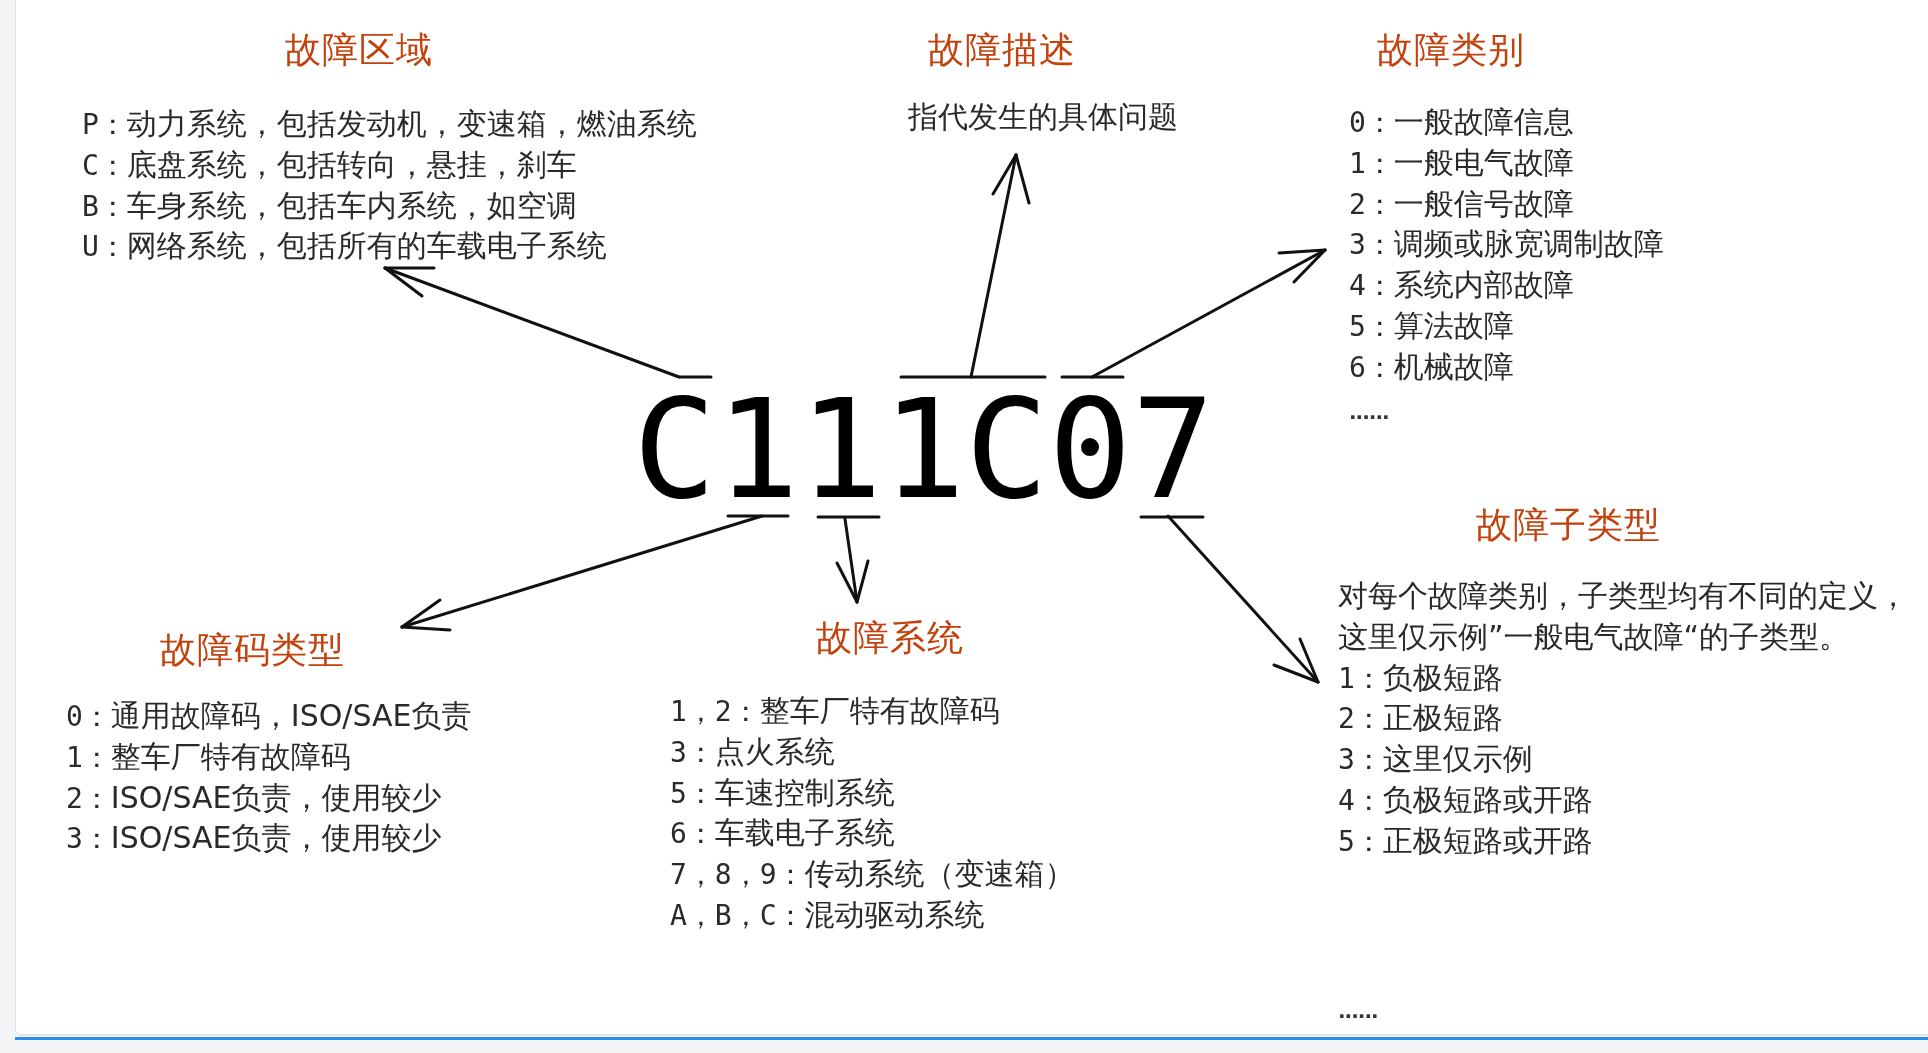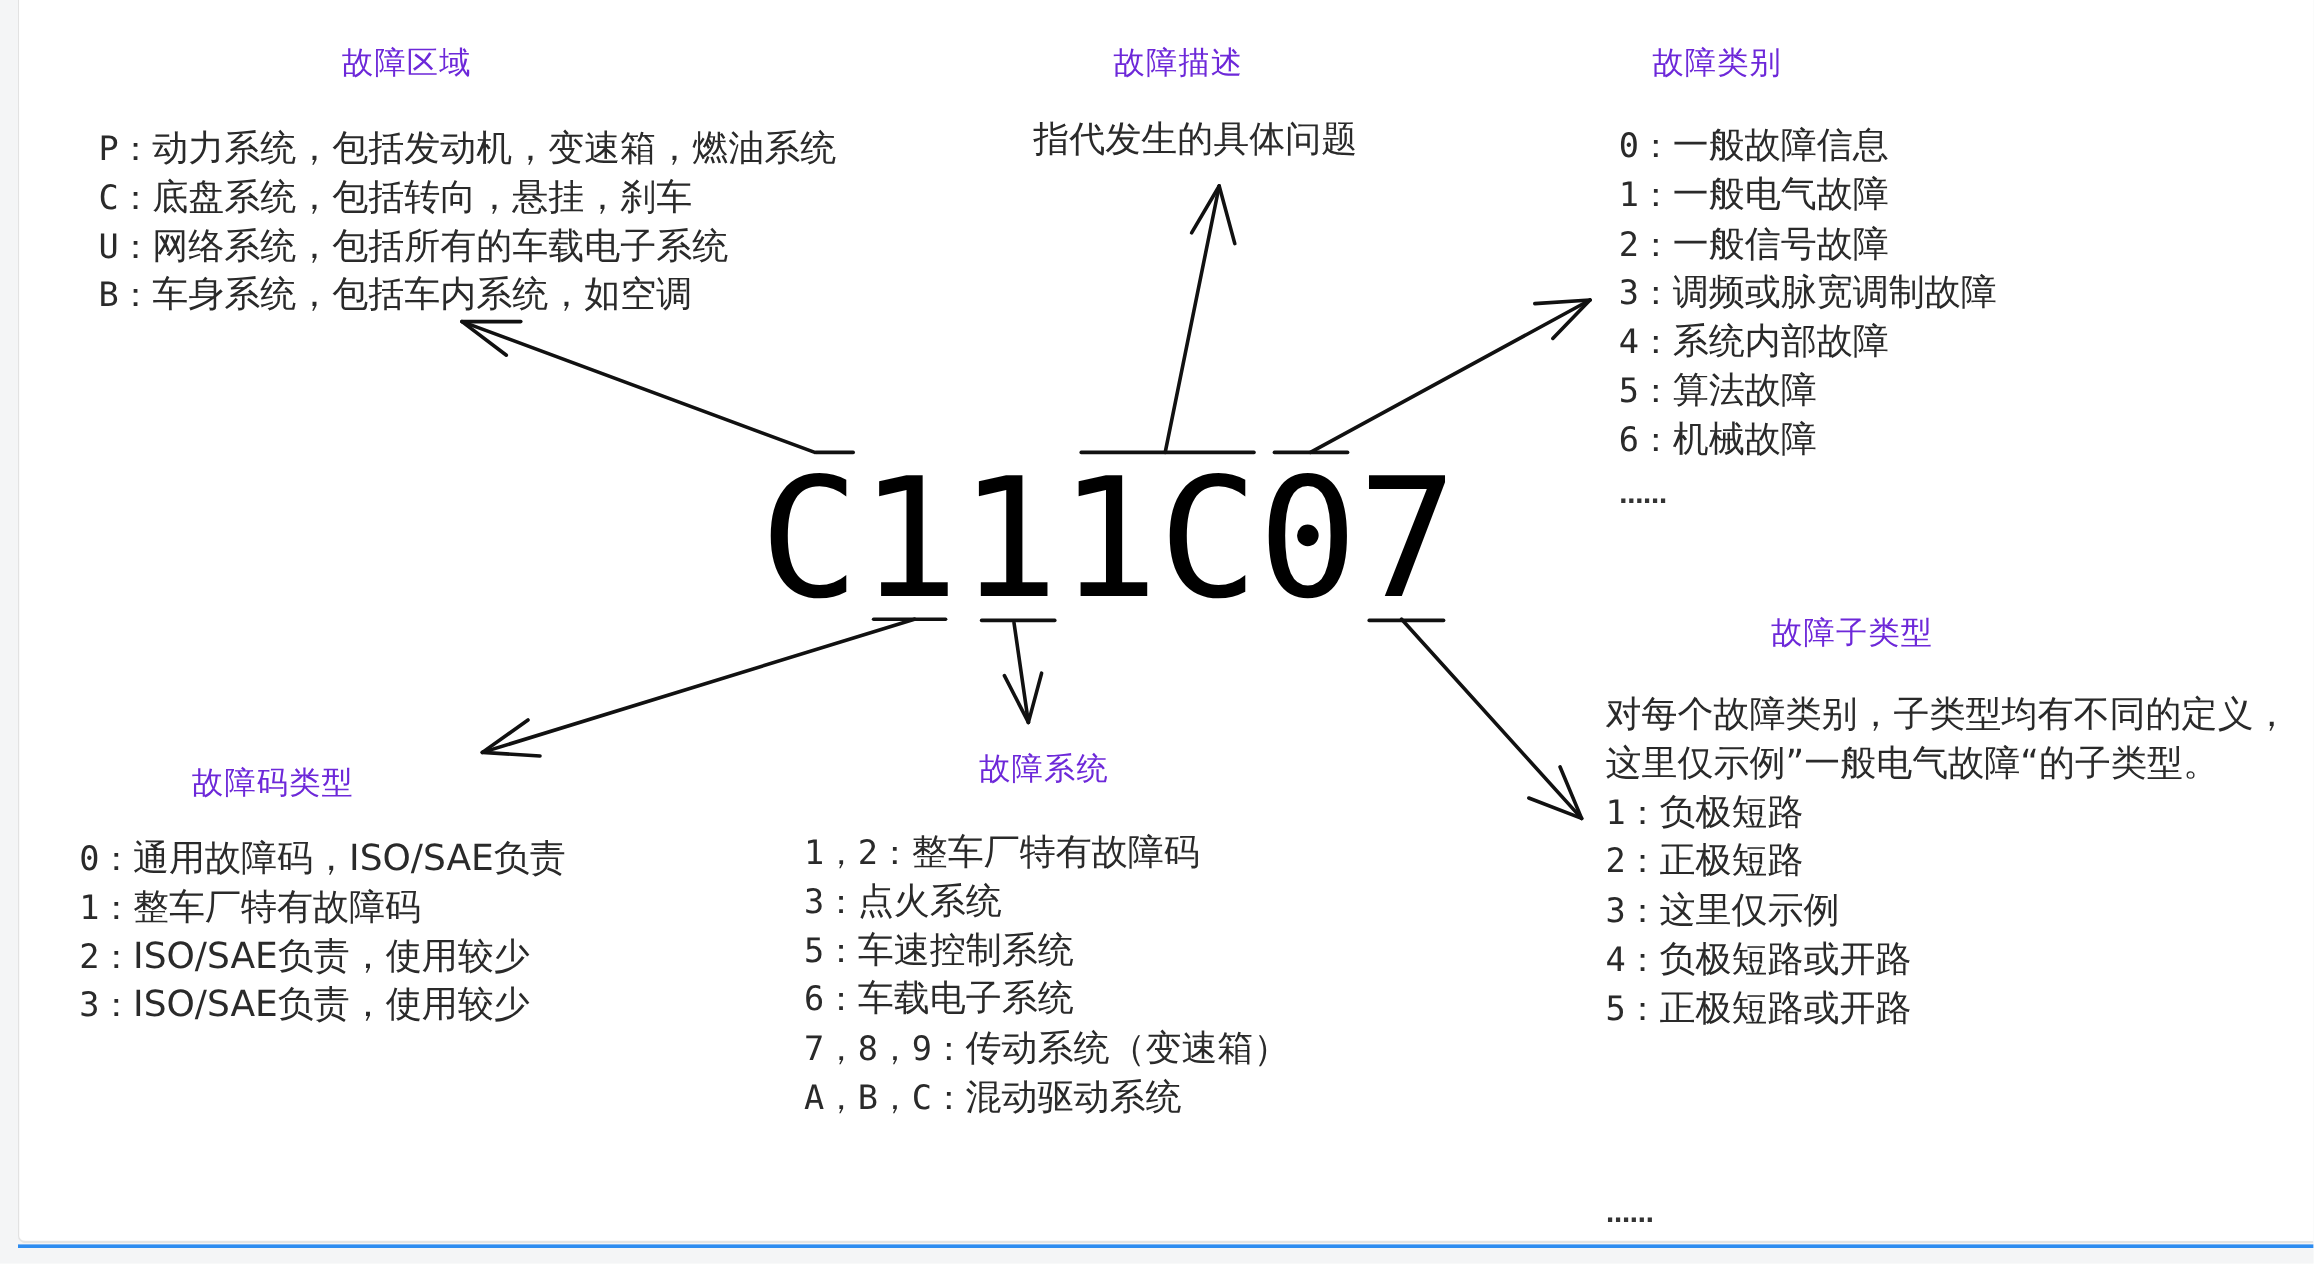--- a/index.html
+++ b/index.html
@@ -17,21 +17,21 @@
     border-bottom:2px solid #e4e4e4;
     border-bottom-left-radius:6px;
     box-sizing:border-box;
   }
   .accent-line {
     position:absolute; left:15px; top:1037px; width:1913px; height:3px;
     background:#2d8cf0;
   }
   .abs { position:absolute; white-space:nowrap; }
   .title {
-    font-size:26px; line-height:46px; color:#6d28d9; letter-spacing:1px;
+    font-size:36px; line-height:46px; color:#c2410c; letter-spacing:1px;font-family:Liberation Mono, monospace;
   }
   .list { font-size:30px; line-height:40.8px; color:#2a2a2a; }
   .list .row { display:block; white-space:nowrap; height:40.8px; }
   .key { font-family:"DejaVu Sans Mono", "Liberation Mono", monospace; font-size:28px; }
   .code {
     font-family:"DejaVu Sans Mono", "Liberation Mono", monospace;
     font-weight:normal; font-size:138px; line-height:140px; color:#000;
     letter-spacing:0px;
   }
   .dots { font-size:20px; letter-spacing:-1px; color:#333; font-weight:bold; }
@@ -89,26 +89,26 @@
     <line x1="1318" y1="682" x2="1300" y2="639"></line>
   </g>
 </svg>
 
 <div class="abs code" style="left:633px; top:380px;">C111C07</div>
 
 <div class="abs title" style="left:285px; top:30px;">故障区域</div>
 <div class="abs list" style="left:82px; top:104px;">
   <span class="row"><span class="key">P：</span><span>动力系统，包括发动机，变速箱，燃油系统</span></span>
   <span class="row"><span class="key">C：</span><span>底盘系统，包括转向，悬挂，刹车</span></span>
+  <span class="row"><span class="key">B：</span><span>车身系统，包括车内系统，如空调</span></span>
   <span class="row"><span class="key">U：</span><span>网络系统，包括所有的车载电子系统</span></span>
-  <span class="row"><span class="key">B：</span><span>车身系统，包括车内系统，如空调</span></span>
 </div>
 
 <div class="abs title" style="left:928px; top:30px;">故障描述</div>
-<div class="abs list" style="left:861px; top:97px;">指代发生的具体问题</div>
+<div class="abs list" style="left:908px; top:97px;">指代发生的具体问题</div>
 
 <div class="abs title" style="left:1377px; top:30px;">故障类别</div>
 <div class="abs list" style="left:1349px; top:102px;">
   <span class="row"><span class="key">0：</span><span>一般故障信息</span></span>
   <span class="row"><span class="key">1：</span><span>一般电气故障</span></span>
   <span class="row"><span class="key">2：</span><span>一般信号故障</span></span>
   <span class="row"><span class="key">3：</span><span>调频或脉宽调制故障</span></span>
   <span class="row"><span class="key">4：</span><span>系统内部故障</span></span>
   <span class="row"><span class="key">5：</span><span>算法故障</span></span>
   <span class="row"><span class="key">6：</span><span>机械故障</span></span>

